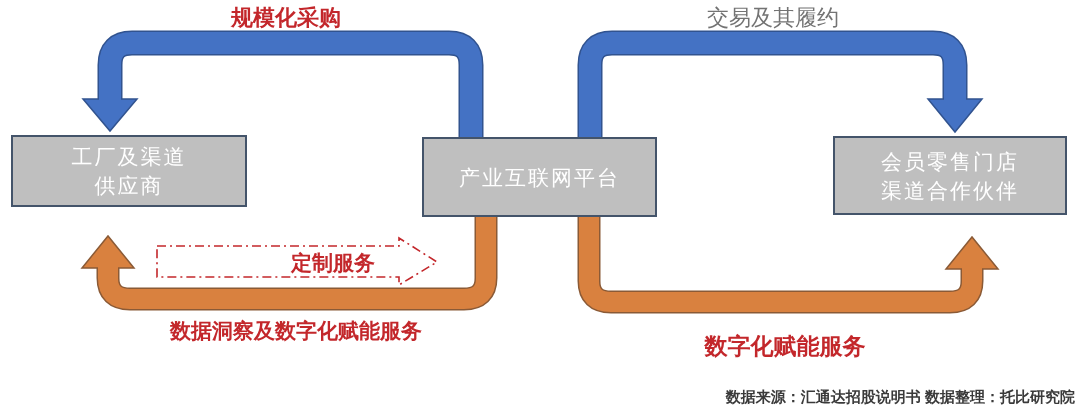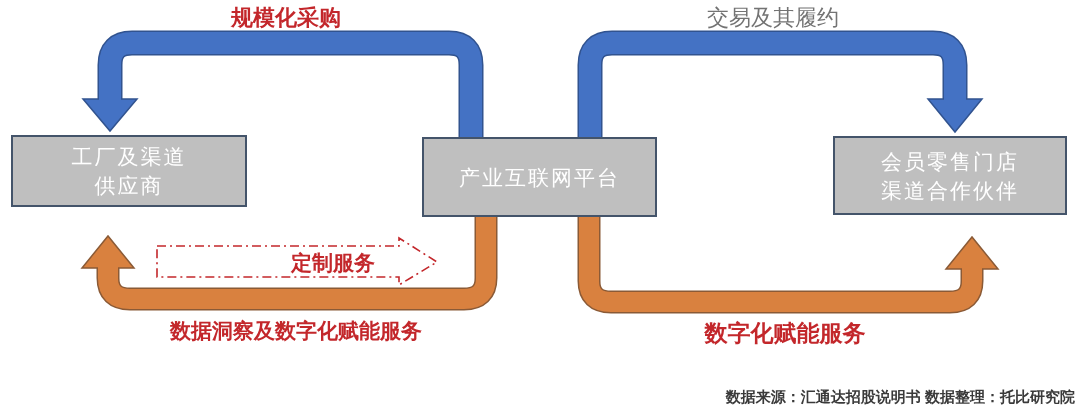--- a/index.html
+++ b/index.html
@@ -42,21 +42,21 @@
     white-space: nowrap;
     transform: translateX(-50%);
     text-align: left;
   }
   .label-red { color: #C3272B; font-weight: 700; }
   .label-black { color: #737373; font-weight: 400; margin-left: 8px; }
   #label-scale-procurement { left: 286px; top: 3px;  font-size: 22px; }
   #label-transaction       { left: 765px; top: 3px;  font-size: 22px; }
   #label-custom-service    { left: 297px; top: 249px; font-size: 21px; margin-left: 36px; }
   #label-data-insight      { left: 296px; top: 317px; font-size: 21px; }
-  #label-digital-enablement{ left: 785px; top: 319px; font-size: 23px; line-height: 28px; }
+  #label-digital-enablement{ left: 785px; top: 332px; font-size: 23px; line-height: 28px; }
   #footer-source {
     position: absolute;
     z-index: 3;
     right: 5px;
     top: 388px;
     font-size: 15px;
     color: #3A3A3A;
     white-space: nowrap;
     font-weight: bold;
   }

